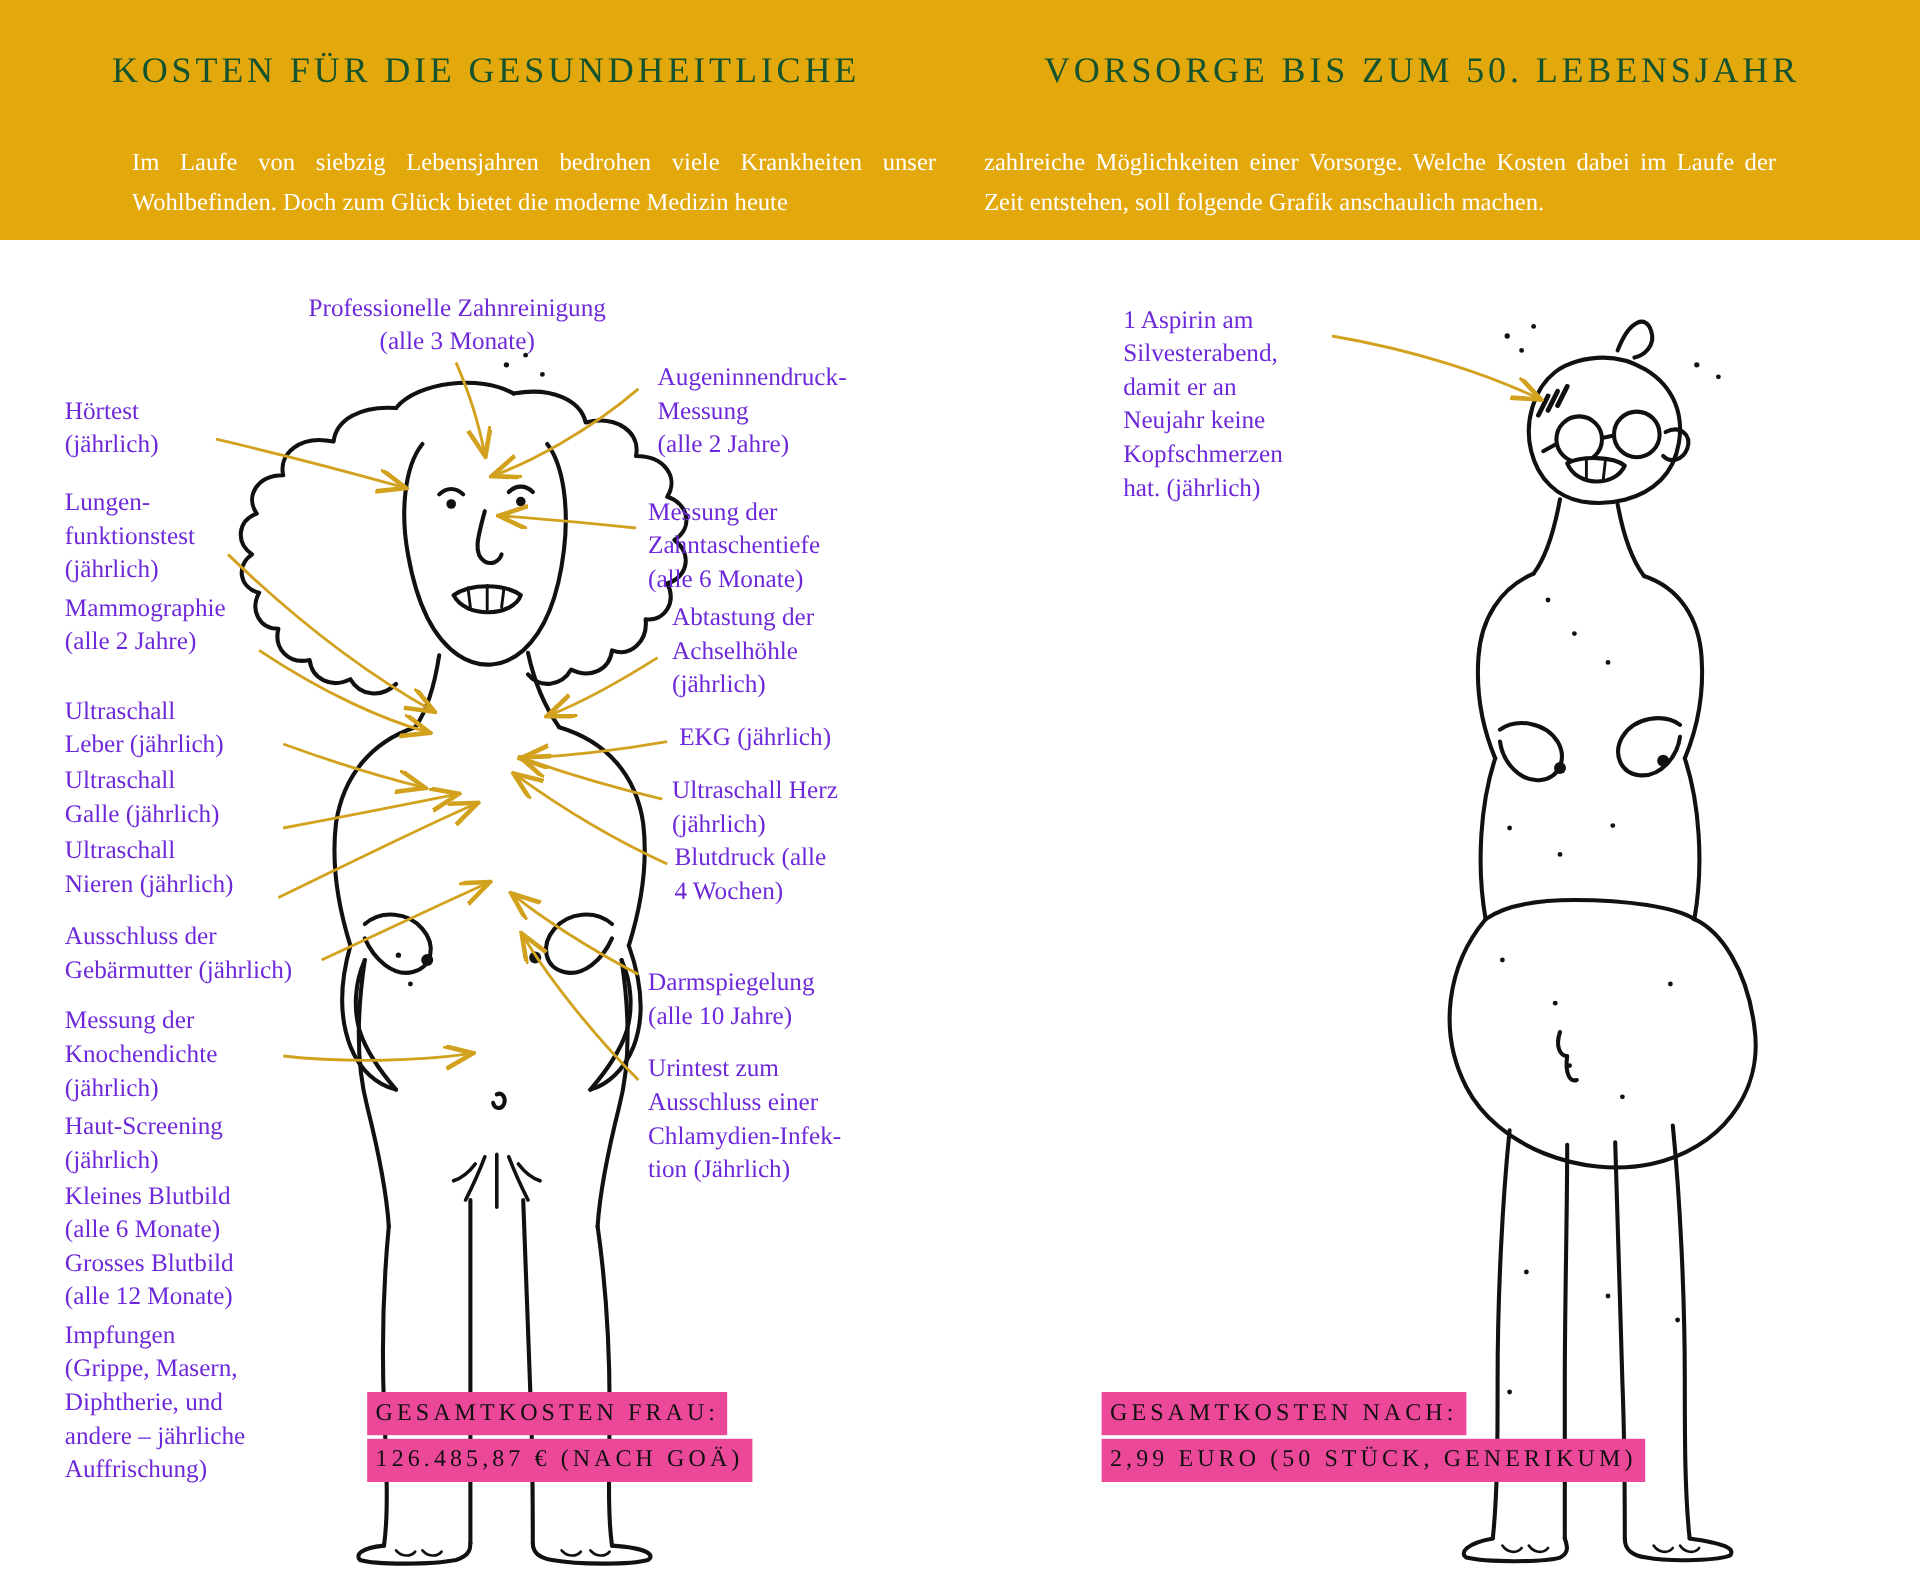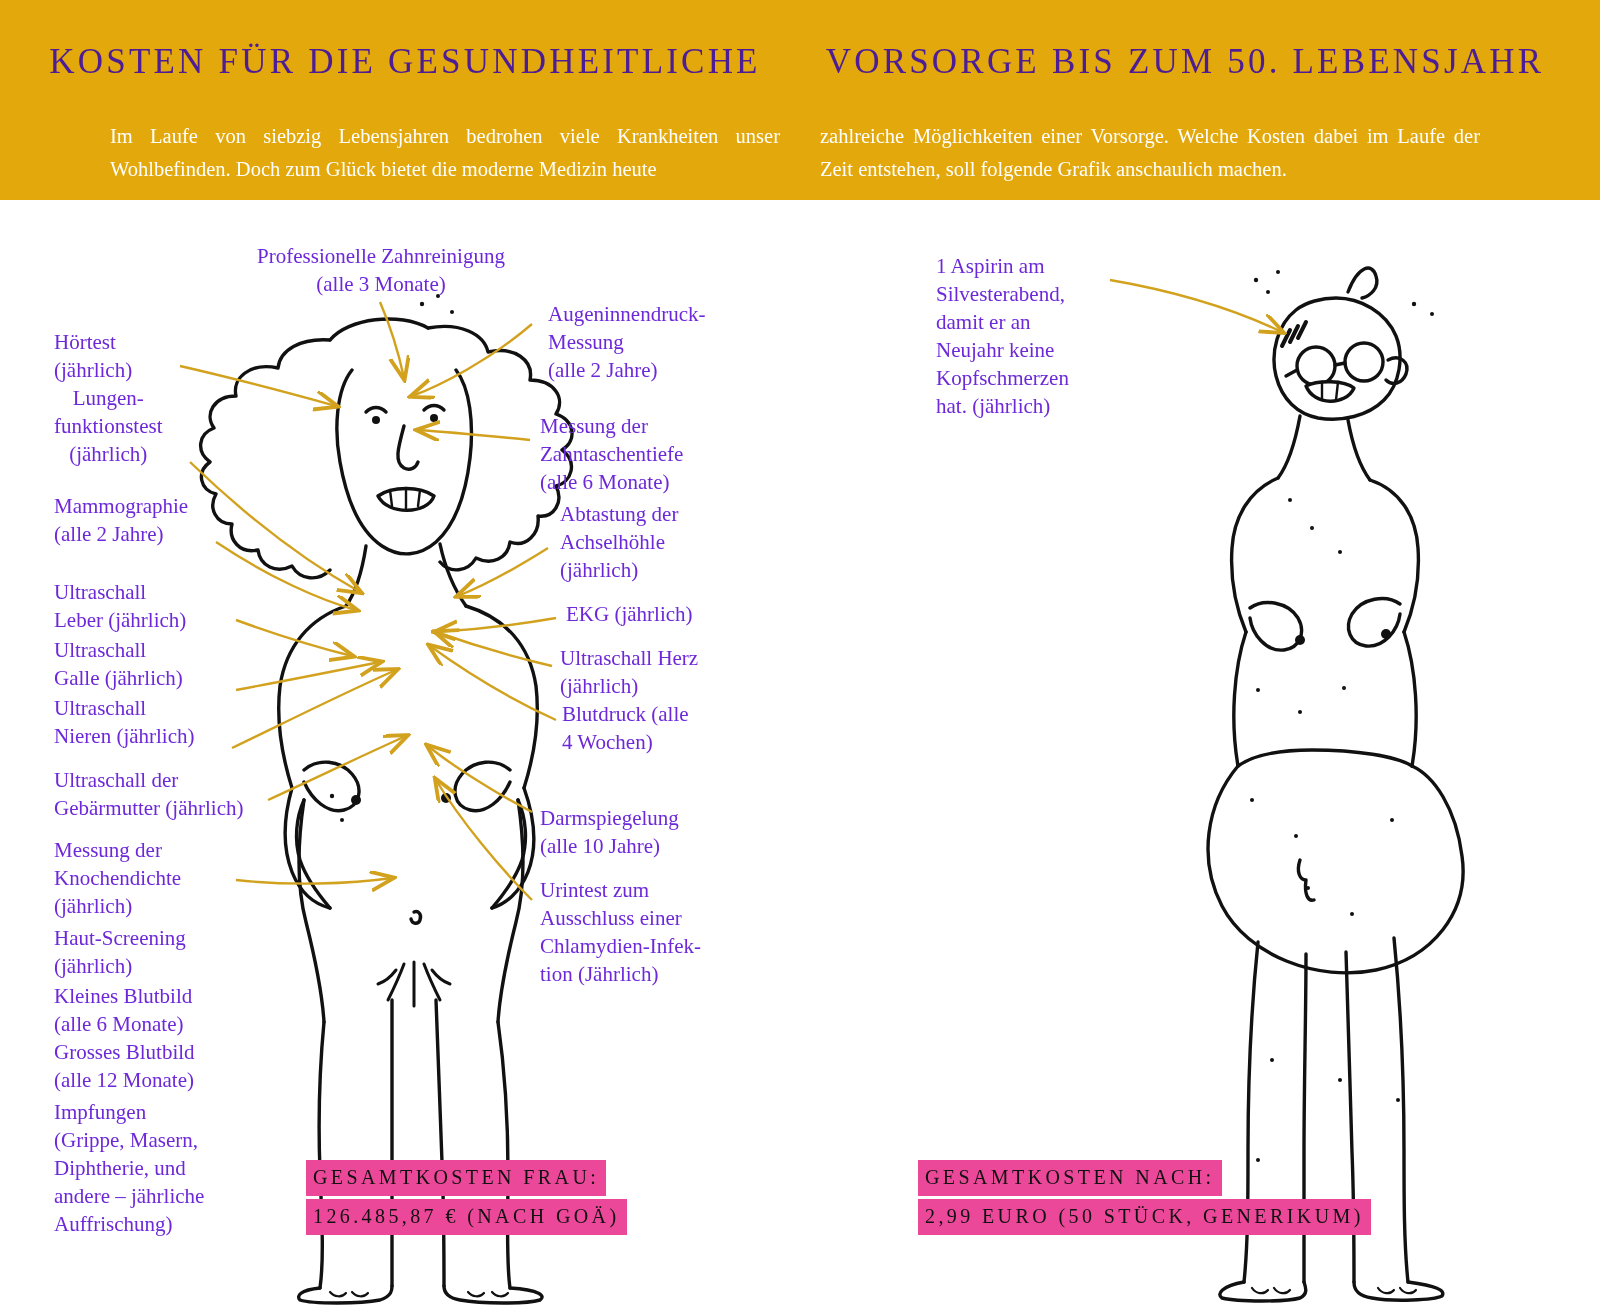--- a/index.html
+++ b/index.html
@@ -26,23 +26,23 @@
     box-sizing: border-box;
   }
   #header-titles {
     position: absolute;
     left: 0; top: 42px;
     width: 1600px;
     display: flex;
   }
   .header-title {
     font-family: "Liberation Serif", serif;
-    font-size: 35px;
+    font-size: 30px;
     letter-spacing: 3.2px;
-    color: #4c1d95;
+    color: #14532d;
     white-space: nowrap;
   }
   #header-title-left {
     width: 800px;
     text-align: center;
     padding-left: 10px;
     box-sizing: border-box;
   }
   #header-title-right {
     width: 800px;
@@ -299,32 +299,32 @@
       <path d="M532 612 C490 590 450 564 428 546"></path>
       <path d="M532 700 C500 668 460 620 436 580"></path>
       <path d="M1110 80 C1180 92 1240 112 1282 132"></path>
     </g>
   </svg>
 
   <div class="label" style="left:216px; top:42px; width:330px; text-align:center;">Professionelle Zahnreinigung
 (alle 3 Monate)</div>
   <div class="label" style="left:54px; top:128px;">Hörtest
 (jährlich)</div>
-  <div class="label" style="left:54px; top:184px;text-align:center;">Lungen-
+  <div class="label" style="left:54px; top:204px;">Lungen-
 funktionstest
 (jährlich)</div>
   <div class="label" style="left:54px; top:292px;">Mammographie
 (alle 2 Jahre)</div>
   <div class="label" style="left:54px; top:378px;">Ultraschall
 Leber (jährlich)</div>
   <div class="label" style="left:54px; top:436px;">Ultraschall
 Galle (jährlich)</div>
   <div class="label" style="left:54px; top:494px;">Ultraschall
 Nieren (jährlich)</div>
-  <div class="label" style="left:54px; top:566px;">Ultraschall der
+  <div class="label" style="left:54px; top:566px;">Ausschluss der
 Gebärmutter (jährlich)</div>
   <div class="label" style="left:54px; top:636px;">Messung der
 Knochendichte
 (jährlich)</div>
   <div class="label" style="left:54px; top:724px;">Haut-Screening
 (jährlich)</div>
   <div class="label" style="left:54px; top:782px;">Kleines Blutbild
 (alle 6 Monate)
 Grosses Blutbild
 (alle 12 Monate)</div>

